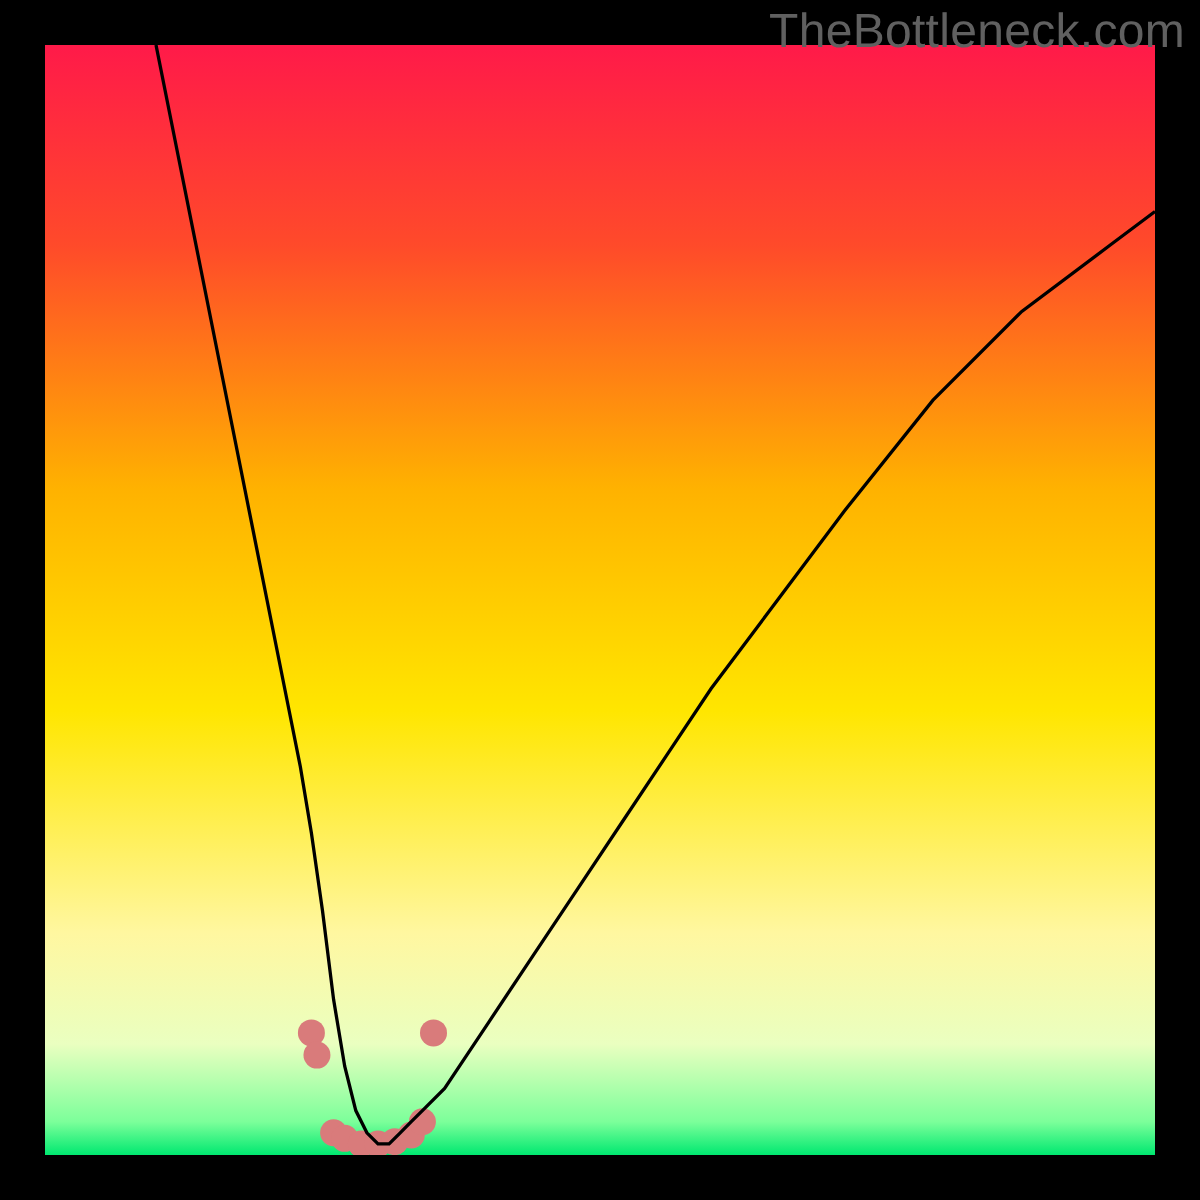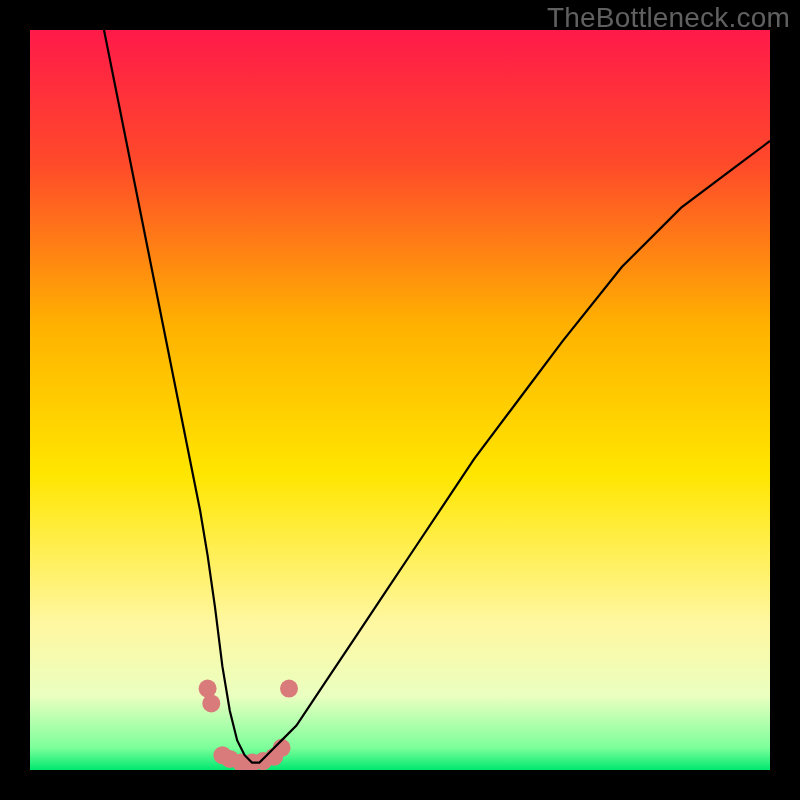--- a/index.html
+++ b/index.html
@@ -17,21 +17,21 @@
     top: 0;
     width: 800px;
     height: 800px;
     background: #000;
   }
   .watermark {
     position: absolute;
     top: 2px;
     right: 10px;
     color: #606060;
-    font-size: 28px;
+    font-size: 32px;
     font-weight: 500;
     letter-spacing: 0.2px;
     z-index: 10;
   }
   .plot {
     position: absolute;
     left: 30px;
     top: 30px;
     width: 740px;
     height: 740px;

